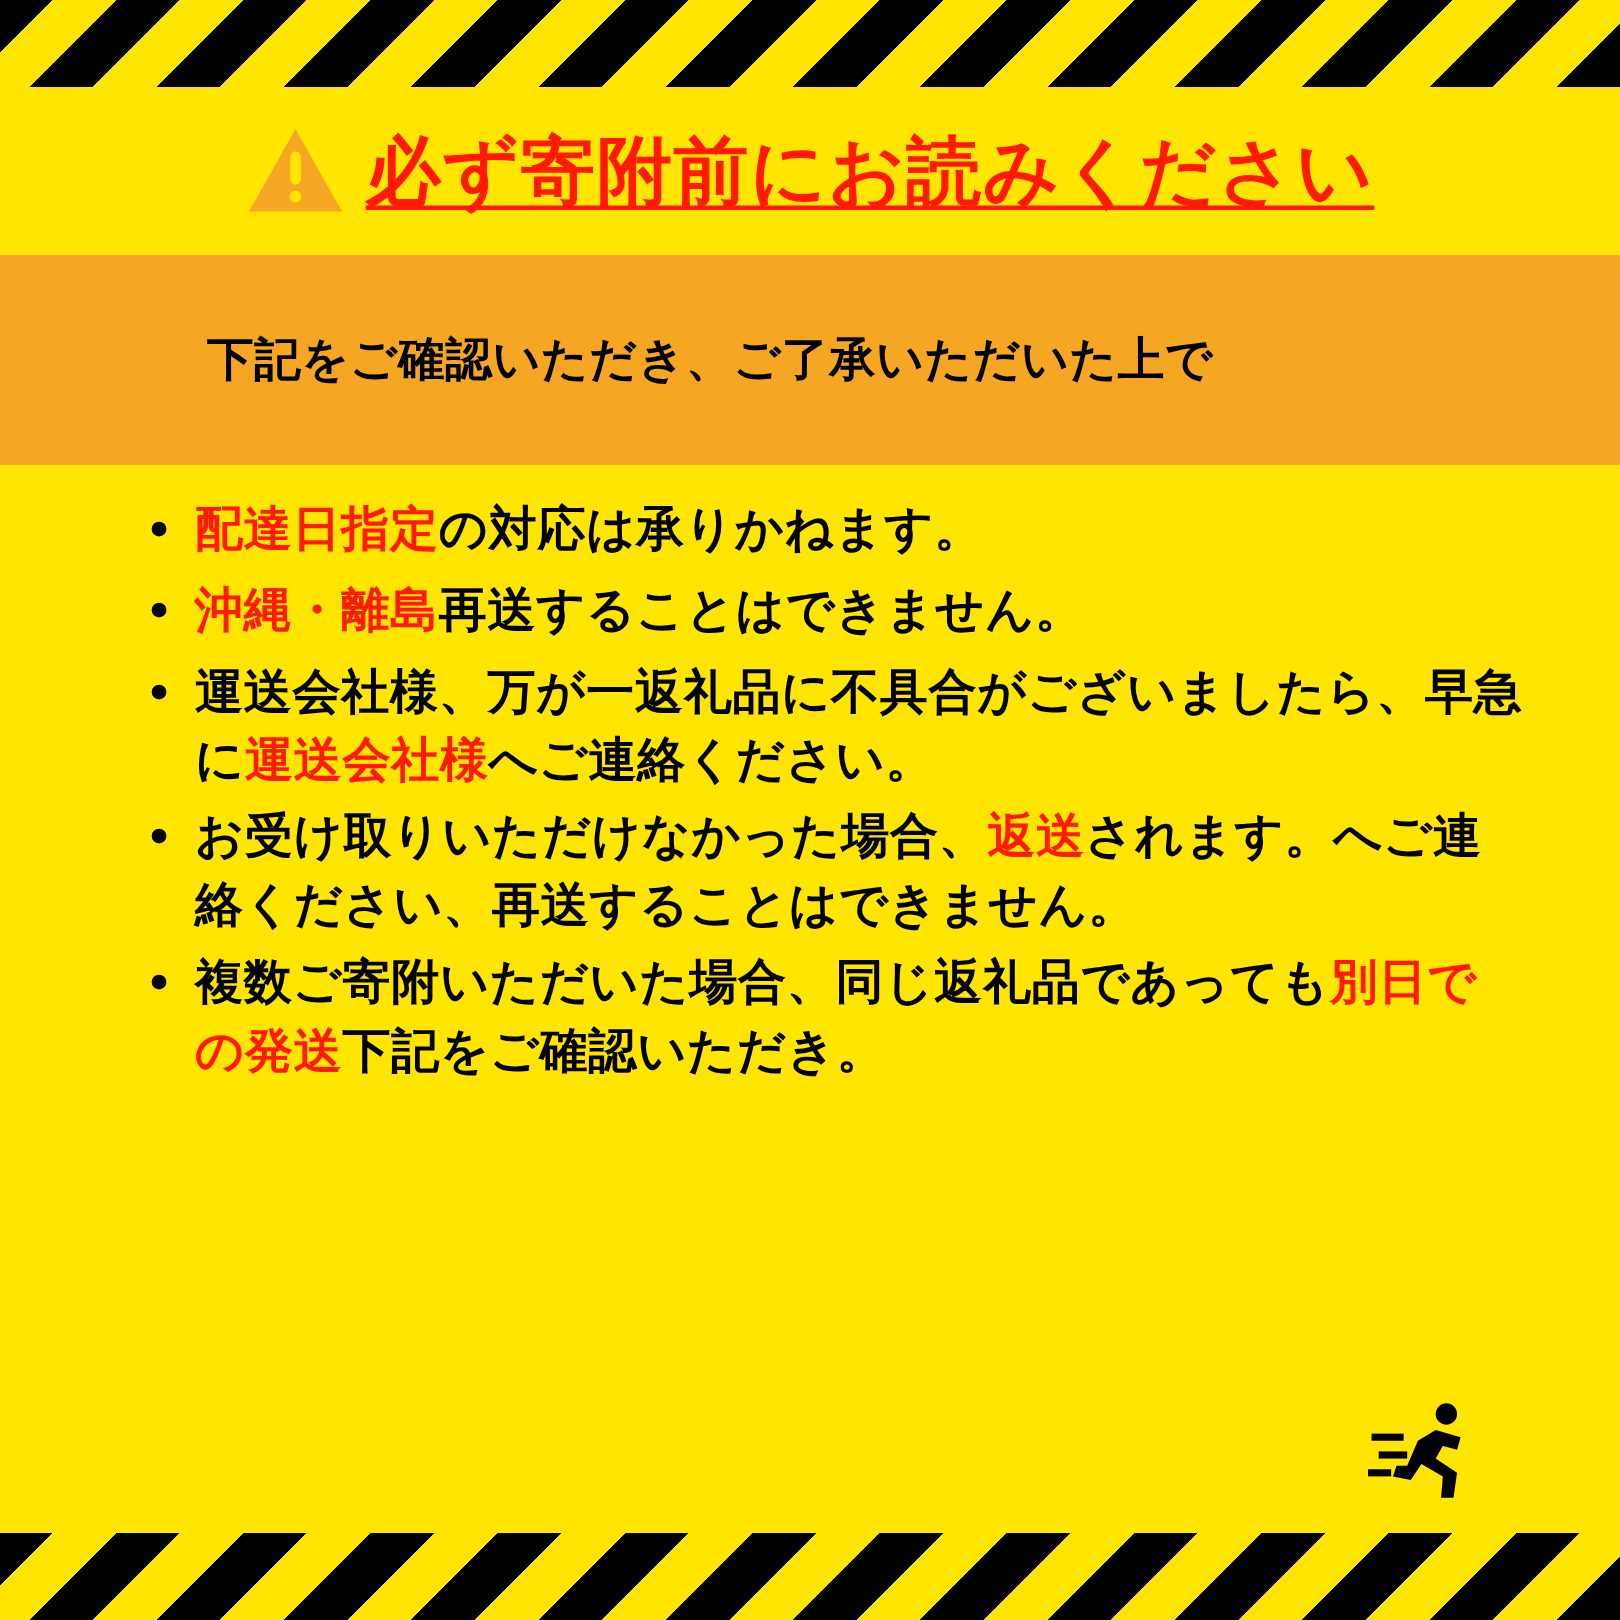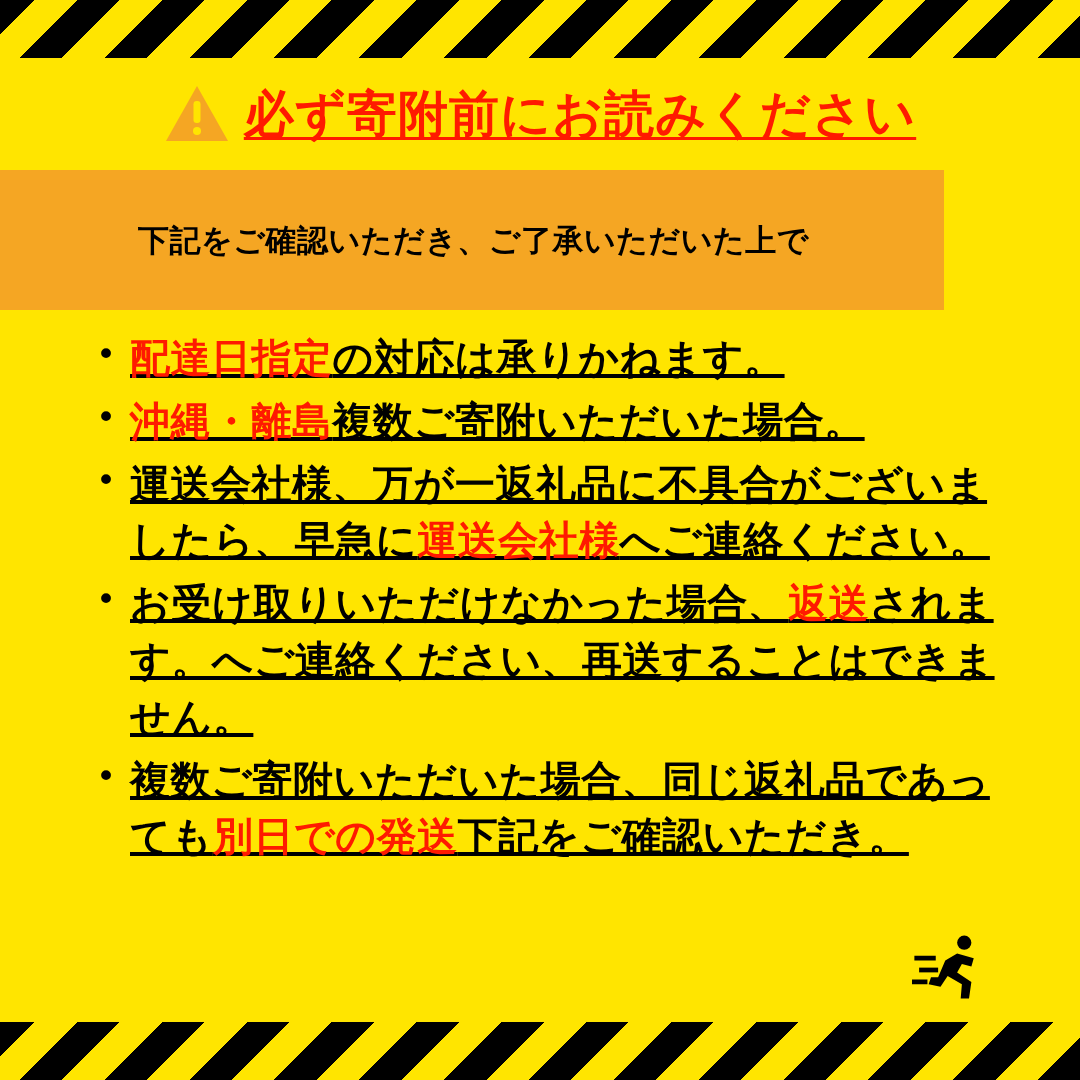--- a/index.html
+++ b/index.html
@@ -67,21 +67,21 @@
     text-underline-offset: 6px;
     text-decoration-thickness: 3px;
     white-space: nowrap;
   }
 
   
   .subbanner {
     position: absolute;
     top: 170px;
     left: 0;
-    width: 944px;
+    width: 1080px;
     height: 140px;
     background: #F5A623;
     display: flex;
     flex-direction: column;
     justify-content: center;
     box-sizing: border-box;
     padding-left: 138px;
   }
   .subbanner-line {
     color: #000;
@@ -107,25 +107,24 @@
     flex: 0 0 auto;
     width: 34px;
     font-size: 34px;
     line-height: 1.42;
     color: #000;
     text-align: left;
   }
   .bullet-text {
     flex: 1 1 auto;
     color: #000;
-    font-size: 40px;
+    font-size: 32px;
     font-weight: bold;
     line-height: 1.42;
     letter-spacing: 0.5px;
-    text-decoration: underline;
   }
   .hl {
     color: #FF1A00;
   }
 
   
   .runner {
     position: absolute;
     right: 92px;
     bottom: 72px;
@@ -153,21 +152,21 @@
     <div class="subbanner-line">下記をご確認いただき、ご了承いただいた上で</div>
   </div>
 
   <div class="list" id="notice-list">
       <div class="bullet-item">
         <div class="bullet-dot">•</div>
         <div class="bullet-text"><span class="hl">配達日指定</span><span>の対応は承りかねます。</span></div>
       </div>
       <div class="bullet-item">
         <div class="bullet-dot">•</div>
-        <div class="bullet-text"><span class="hl">沖縄・離島</span><span>複数ご寄附いただいた場合。</span></div>
+        <div class="bullet-text"><span class="hl">沖縄・離島</span><span>再送することはできません。</span></div>
       </div>
       <div class="bullet-item">
         <div class="bullet-dot">•</div>
         <div class="bullet-text"><span>運送会社様、万が一返礼品に不具合がございましたら、早急に</span><span class="hl">運送会社様</span><span>へご連絡ください。</span></div>
       </div>
       <div class="bullet-item">
         <div class="bullet-dot">•</div>
         <div class="bullet-text"><span>お受け取りいただけなかった場合、</span><span class="hl">返送</span><span>されます。へご連絡ください、再送することはできません。</span></div>
       </div>
       <div class="bullet-item">

